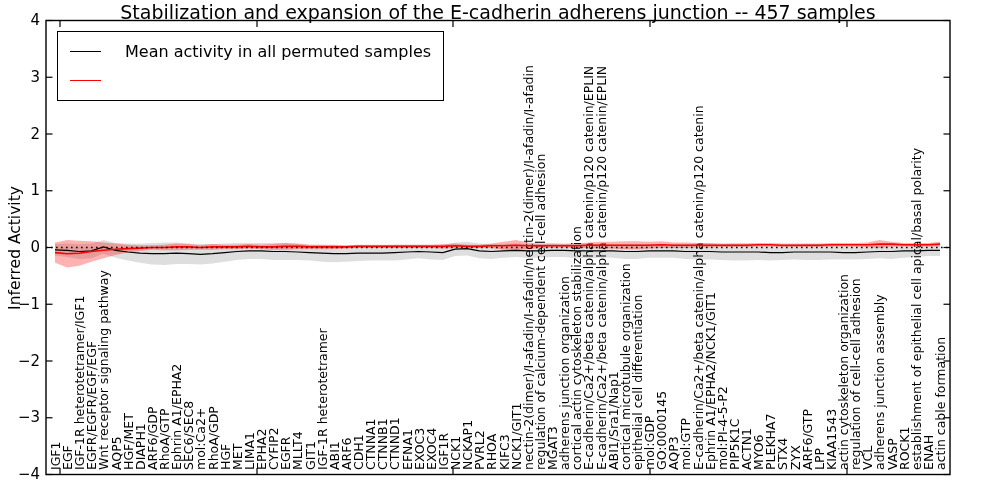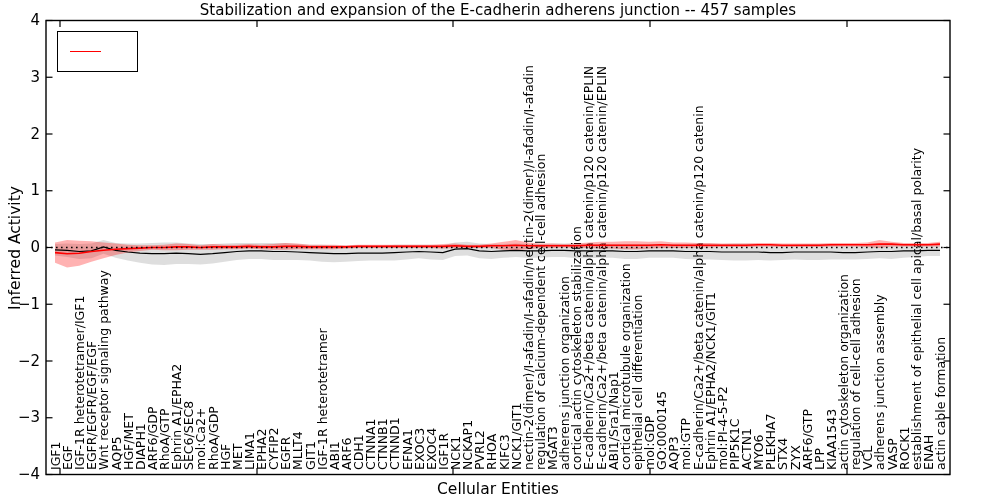--- a/index.html
+++ b/index.html
@@ -2,21 +2,21 @@
 <html><head>
 <meta charset="utf-8">
 <style>
   html,body{margin:0;padding:0;background:#ffffff;}
   .figure{
     position:relative;width:1000px;height:500px;background:#ffffff;
     overflow:hidden;font-family:"DejaVu Sans",sans-serif;color:#000;
   }
   .chart-title{
     position:absolute;left:46px;top:1px;width:904px;text-align:center;
-    font-size:15px;white-space:nowrap;
+    font-size:19px;white-space:nowrap;
   }
   .ylabel{
     position:absolute;left:-134px;top:238px;width:300px;height:20px;
     text-align:center;font-size:15.5px;transform:rotate(-90deg);
   }
   .xlabel{
     position:absolute;left:46px;top:480px;width:904px;text-align:center;
     font-size:15.5px;
   }
   .ytick-label{
@@ -152,32 +152,35 @@
         <line x1="453" y1="474.5" x2="453" y2="468"></line>
         <line x1="650" y1="20.5" x2="650" y2="27"></line>
         <line x1="650" y1="474.5" x2="650" y2="468"></line>
         <line x1="847" y1="20.5" x2="847" y2="27"></line>
         <line x1="847" y1="474.5" x2="847" y2="468"></line>
       </g>
     </svg>
 
   <div class="chart-title">Stabilization and expansion of the E-cadherin adherens junction -- 457 samples</div>
   <div class="ylabel">Inferred Activity</div>
-  <div class="xlabel">Cellular Entities</div>
 
   <div id="yticks">
       <div class="ytick-label" style="top: 11px;">4</div>
       <div class="ytick-label" style="top: 67.75px;">3</div>
       <div class="ytick-label" style="top: 124.5px;">2</div>
       <div class="ytick-label" style="top: 181.25px;">1</div>
       <div class="ytick-label" style="top: 238px;">0</div>
       <div class="ytick-label" style="top: 294.75px;">−1</div>
       <div class="ytick-label" style="top: 351.5px;">−2</div>
       <div class="ytick-label" style="top: 408.25px;">−3</div>
       <div class="ytick-label" style="top: 465px;">−4</div>
     </div>
 
   <div class="legend">
     <div class="legend-row">
+      <span class="legend-line" id="legend-line-0" style="border-top-color: rgb(0, 0, 0);"></span>
+      <span class="legend-label">Mean activity in all permuted samples</span>
+    </div>
+    <div class="legend-row">
       <span class="legend-line" id="legend-line-1" style="border-top-color: rgb(255, 0, 0);"></span>
     </div>
   </div>
 </div>
 
 </body></html>

